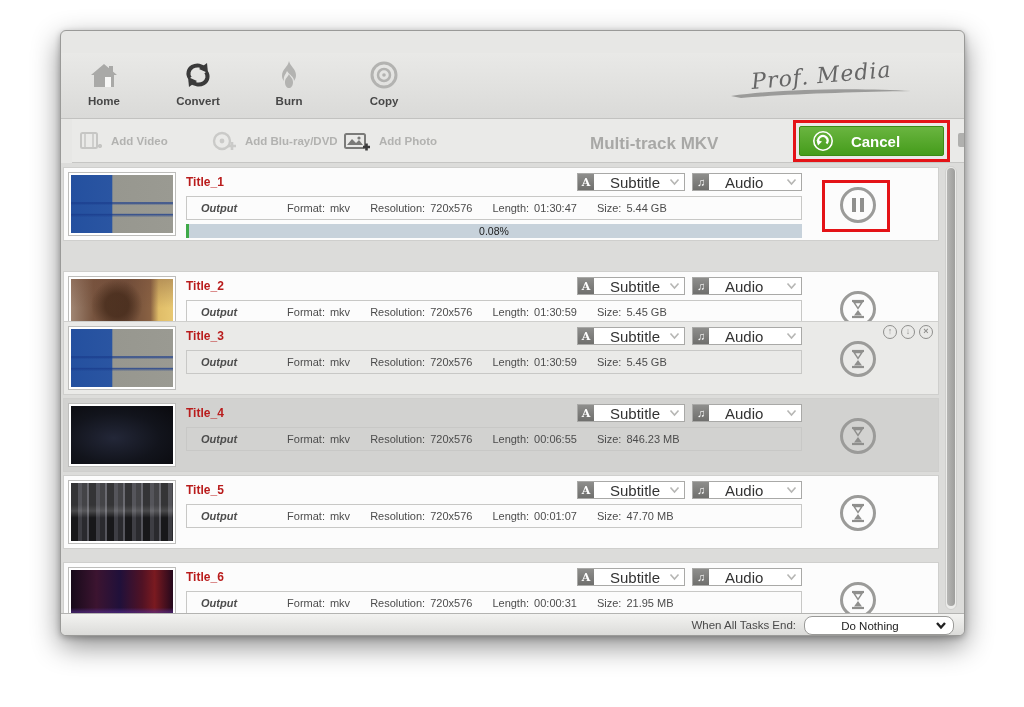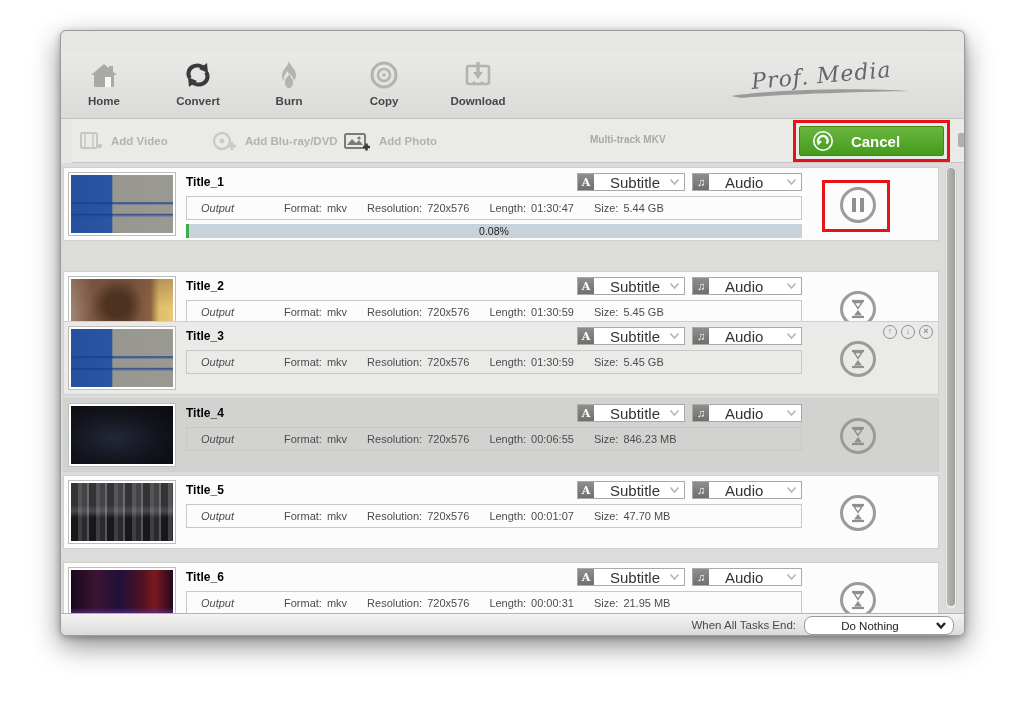--- a/index.html
+++ b/index.html
@@ -41,21 +41,21 @@
   }
   .logo svg { display:block; margin:-2px auto 0; }
 
   
   .subbar {
     position:absolute; left:11px; top:88px; width:100%; height:44px;
     background:#eaeae8; border-bottom:1px solid #c6c6c4;
   }
   .sub-item { position:absolute; top:0; height:43px; display:flex; align-items:center; gap:9px; cursor:default; }
   .sub-label { font-size:11.5px; font-weight:bold; color:#b2b2b0; }
-  .multitrack-label { position:absolute; left:518px; top:15px; font-size:10px; font-weight:bold; color:#a8a8a6; }
+  .multitrack-label { position:absolute; left:518px; top:15px; font-size:17px; font-weight:bold; color:#a8a8a6; }
   .annot { border:3px solid #e41317; position:absolute; }
   .cancel-annot { left:721px; top:1px; width:157px; height:42px; }
   .cancel-btn {
     position:absolute; left:3px; top:3px; width:145px; height:30px;
     background:linear-gradient(#6ab540,#459c1b); border:1px solid #3c8a15; border-radius:2px;
     display:flex; align-items:center; cursor:pointer;
   }
   .cancel-btn .clabel { color:#fff; font-weight:bold; font-size:15px; flex:1; text-align:center; margin-right:26px; }
   .cancel-btn svg { margin-left:12px; }
   .panel-toggle { position:absolute; left:886px; top:13px; width:17px; height:17px; }
@@ -95,41 +95,41 @@
     background:
       linear-gradient(180deg, rgba(255,255,255,.12) 38%, rgba(255,255,255,.22) 48%, transparent 60%),
       repeating-linear-gradient(90deg,#18181a 0 7px,#3e3e44 7px 11px,#2a2a2e 11px 16px,#55555c 16px 18px);
     background-color:#1a1a1c;
   }
   .thumb-purple .thumb-inner {
     background:
       linear-gradient(0deg, rgba(88,48,150,.55) 0 28%, transparent 35%),
       linear-gradient(90deg,#170a1a 0%, #3c1430 25%, #20103a 48%, #511224 70%, #7a1a20 82%, #24081c 100%);
   }
-  .row-title { position:absolute; left:122px; top:7px; font-size:12px; font-weight:bold; color:#000000; }
+  .row-title { position:absolute; left:122px; top:7px; font-size:12px; font-weight:bold; color:#b91c1c; }
   .combo {
     position:absolute; top:5px; height:18px; background:#fff; border:1px solid #a9a9a7;
     display:flex; align-items:center; cursor:pointer;
   }
   .combo-subtitle { left:513px; width:108px; }
   .combo-audio { left:628px; width:110px; }
   .combo-ic {
     width:16px; height:16px; margin:0; background:linear-gradient(#8e8e8c,#6f6f6d);
     color:#fff; display:flex; align-items:center; justify-content:center; flex:none;
   }
   .combo-ic.sub { font-family:"DejaVu Serif", serif; font-weight:bold; font-size:11px; }
   .combo-ic.aud { font-size:11px; }
   .combo-label { font-size:15px; color:#333; padding-left:16px; flex:1; }
   .combo-chev { margin-right:4px; flex:none; }
   .output-box {
     position:absolute; left:122px; top:28px; width:616px; height:24px;
     border:1px solid #c8c8c6; display:flex; align-items:center; font-size:11px; color:#4c4c4c;
     padding-left:14px;
   }
-  .out-word { font-style:italic; font-weight:normal; margin-right:30px; }
+  .out-word { font-style:italic; font-weight:bold; margin-right:30px; }
   .fld { font-weight:normal; margin-left:20px; }
   .fld:first-of-type { margin-left:0; }
   .val { margin-left:5px; }
   .progress {
     position:absolute; left:122px; top:56px; width:616px; height:14px;
     background:#c7d2db; text-align:center; font-size:10.5px; color:#222; line-height:14px;
   }
   .progress .sliver { position:absolute; left:0; top:0; width:3px; height:14px; background:#3faa49; }
   .action-btn {
     position:absolute; left:776px; top:19px; width:36px; height:36px;
@@ -208,32 +208,20 @@
     <div class="nav-item" style="left:278px">
       <div class="nicon">
         <svg width="30" height="30" viewBox="0 0 30 30">
           <circle cx="15" cy="15" r="12" fill="none" stroke="#b3b3b1" stroke-width="3"></circle>
           <circle cx="15" cy="15" r="6" fill="none" stroke="#b3b3b1" stroke-width="2.5"></circle>
           <circle cx="15" cy="15" r="1.8" fill="#b3b3b1"></circle>
         </svg>
       </div>
       <div class="nlabel">Copy</div>
     </div>
-    <div class="nav-item" style="left:372px">
-      <div class="nicon">
-        <svg width="30" height="30" viewBox="0 0 30 30">
-          <rect x="4" y="6" width="22" height="18" rx="2" fill="none" stroke="#b3b3b1" stroke-width="2.6"></rect>
-          <line x1="15" y1="2" x2="15" y2="13" stroke="#b3b3b1" stroke-width="3.5"></line>
-          <path d="M10 12 L20 12 L15 19 Z" fill="#b3b3b1"></path>
-          <path d="M11 21 L14 24 L8 24 Z" fill="#b3b3b1"></path>
-          <path d="M19 21 L22 24 L16 24 Z" fill="#b3b3b1"></path>
-        </svg>
-      </div>
-      <div class="nlabel">Download</div>
-    </div>
     <div class="logo">
       <span class="logo-text">Prof. Media</span>
       <svg width="190" height="14" viewBox="0 0 190 14">
         <path d="M5 10 C 60 2 140 2 185 5 C 130 6 60 8 15 12 Z" fill="#8a8a88" opacity="0.8"></path>
       </svg>
     </div>
   </div>
 
   <div class="subbar">
     <div class="sub-item" style="left:8px">

